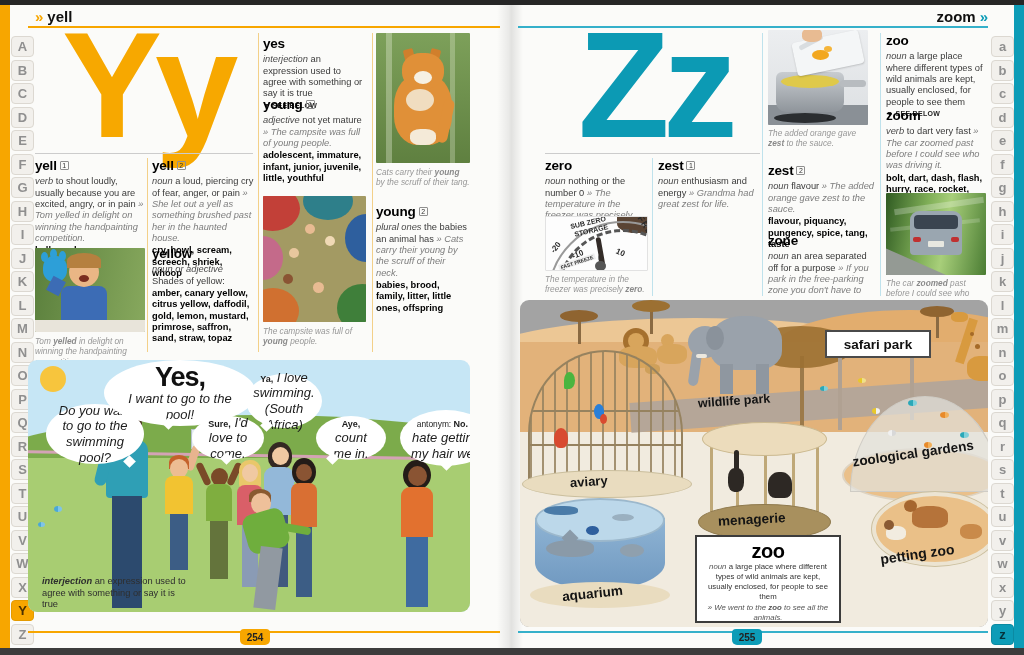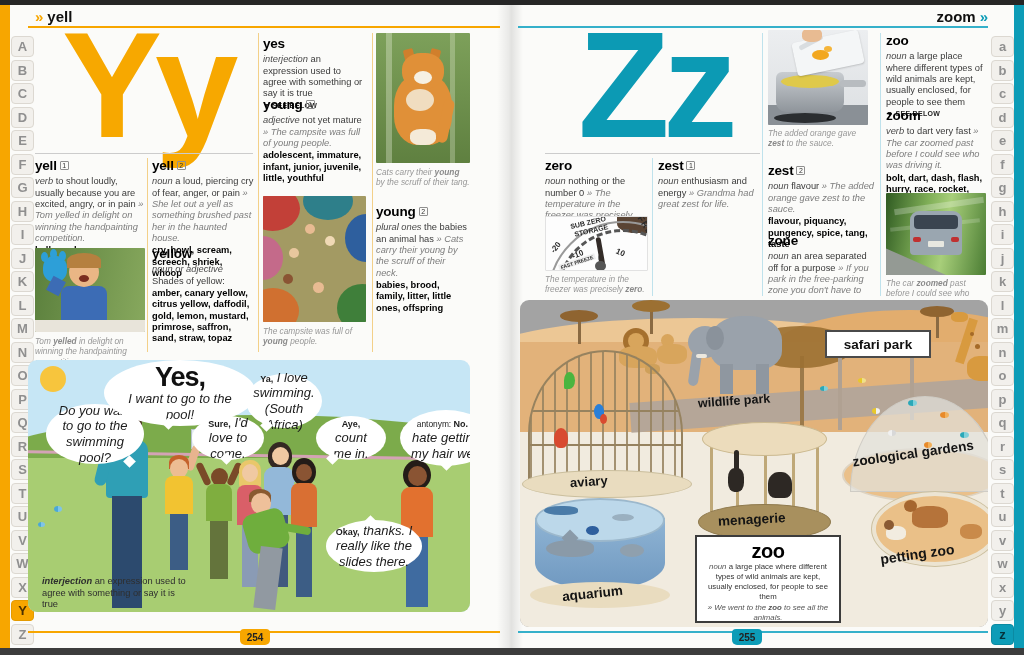--- a/index.html
+++ b/index.html
@@ -334,24 +334,20 @@
       <div class="tail" style="left:30px;bottom:-3px"></div>
     </div>
     <div class="bubble" style="left:288px;top:56px;width:70px;height:44px">
       <div class="btxt"><b>Aye,</b><span class="it"> count me in.</span></div>
       <div class="tail" style="left:12px;bottom:-3px"></div>
     </div>
     <div class="bubble" style="left:372px;top:50px;width:92px;height:56px">
       <div class="btxt"><span>antonym: </span><b>No.</b><span class="it"> I hate getting my hair wet.</span></div>
       <div class="tail" style="left:42px;bottom:-3px"></div>
     </div>
-    <div class="bubble" style="left:298px;top:160px;width:96px;height:52px">
-      <div class="btxt"><b>Okay,</b><span class="it"> thanks. I really like the slides there.</span></div>
-      <div class="tail" style="left:40px;top:-3px"></div>
-    </div>
 
     <div class="fnote" style="left:14px;top:216px;width:150px">
       <span class="lead">interjection</span><span> an expression used to agree with something or say it is true</span>
     </div>
   </div>
 
   <div class="abs entry" style="left:545px;top:158px;width:103px">
     <div class="hw"><span>zero</span></div>
     <span class="pos">noun</span>
     <span>nothing or the number 0</span>

